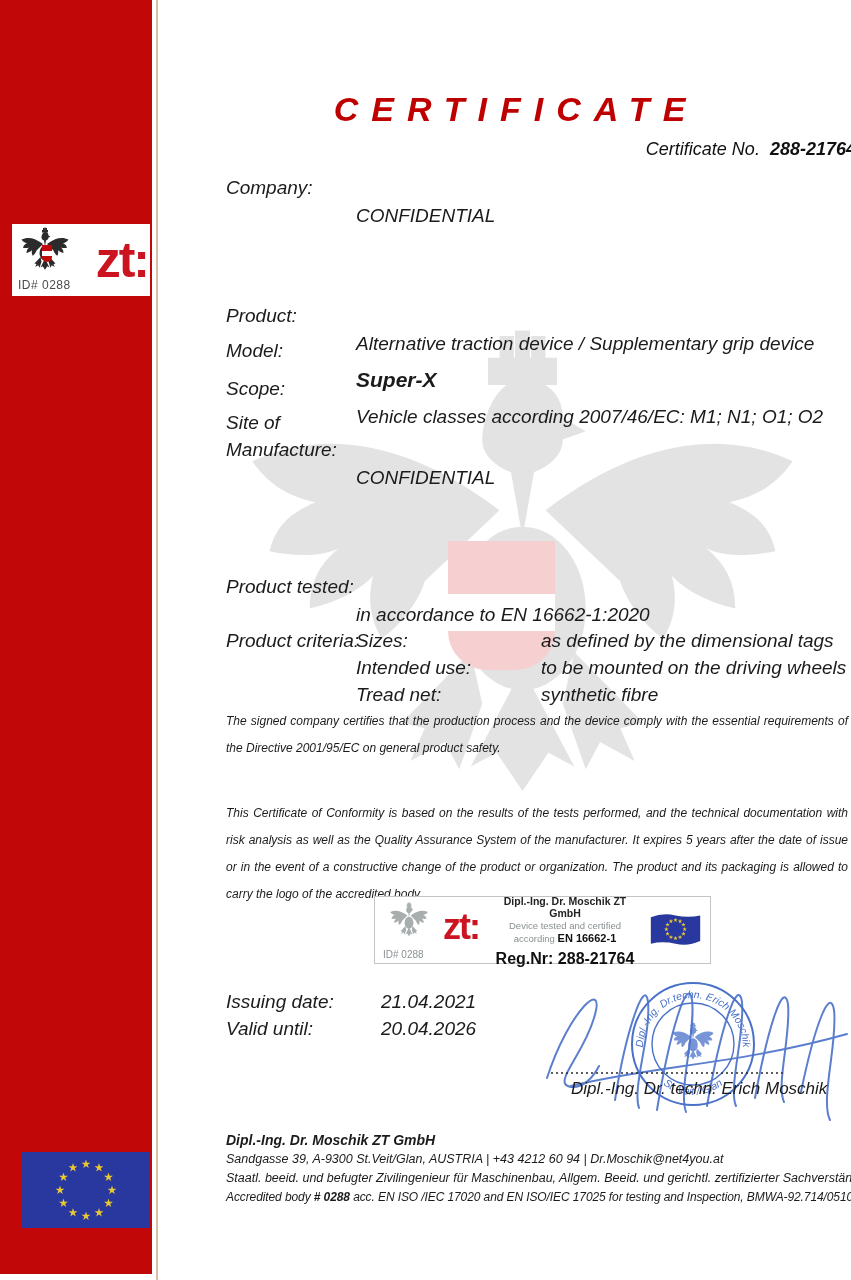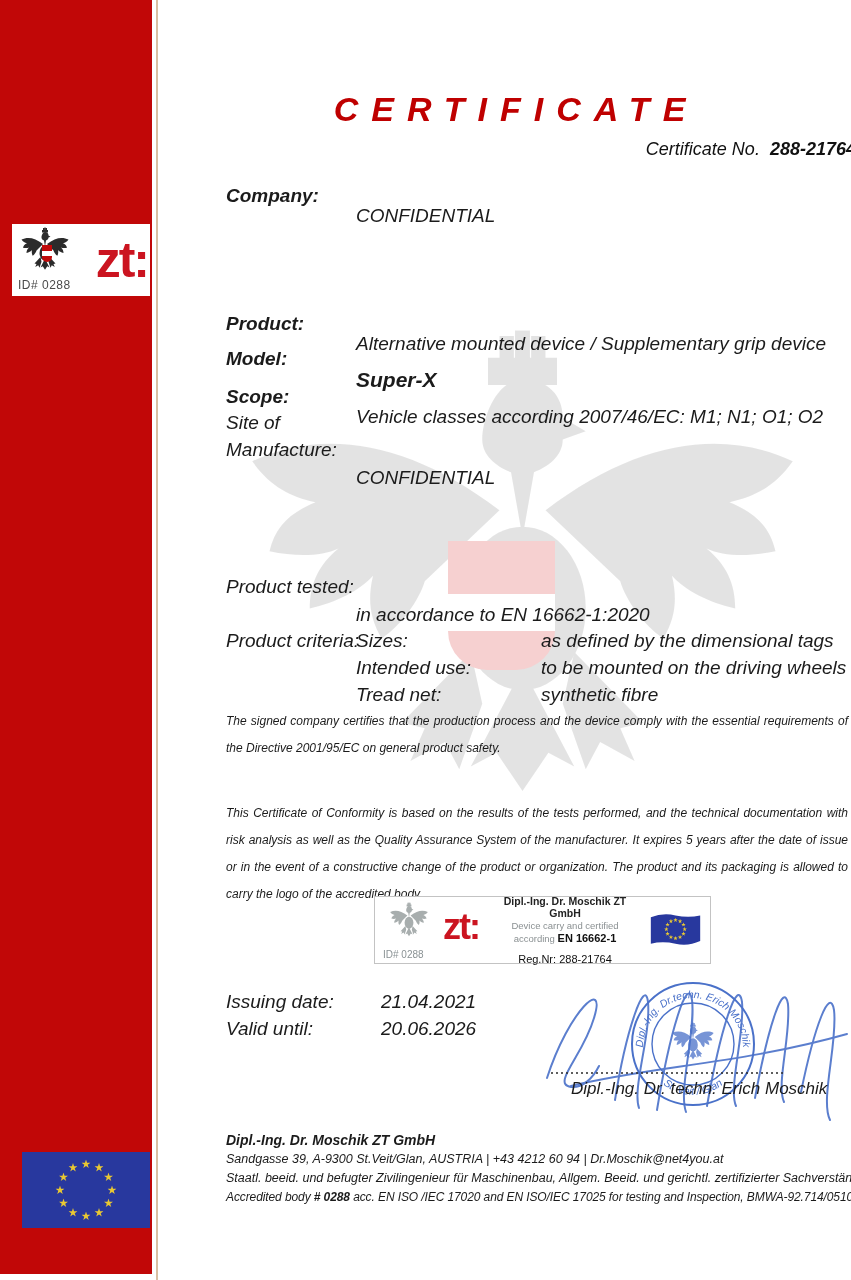--- a/index.html
+++ b/index.html
@@ -31,41 +31,41 @@
   .title{position:absolute;left:165px;top:90px;width:680px;text-align:center;
      font-size:34px;font-weight:bold;color:#bf0000;letter-spacing:13px;}
   .certno{position:absolute;left:165px;top:139px;width:680px;text-align:right;font-size:18px;color:#111;}
   .certno b{margin-left:5px;}
 
   .row{position:absolute;left:215px;width:640px;font-size:19px;}
   .row .lbl{position:absolute;left:0;}
   .row .val{position:absolute;left:130px;white-space:nowrap;margin-top:28px;}
   .row .cname{position:absolute;left:130px;}
   .row .cval{position:absolute;left:315px;white-space:nowrap;text-align:center;}
-  .bold{font-weight:bold;margin-top:8px;}
+  .bold{font-weight:normal;}
   .r-company{top:177px;} .r-product{top:305px;} .r-model{top:340px;} .r-scope{top:378px;}
   .r-site1{top:412px;} .r-site2{top:439px;} .r-tested{top:576px;}
   .r-crit1{top:630px;} .r-crit2{top:657px;} .r-crit3{top:684px;}
   .model-val{font-size:21px;font-weight:bold;}
 
   .para{position:absolute;left:215px;width:622px;font-size:12px;line-height:27px;text-align:justify;}
   .p1{top:708px;} .p2{top:768px;margin-top:32px;}
 
   
   .stampbox{position:absolute;left:363px;top:896px;width:337px;height:68px;background:#fff;
      border:1px solid #c3c3c3;display:flex;align-items:center;padding:0 8px;box-sizing:border-box;font-style:normal;}
   .sb-eaglecol{position:relative;width:58px;height:60px;flex:0 0 auto;}
   .sb-eaglecol .idnum{position:absolute;left:0;bottom:0;font-size:10px;color:#8a9294;}
   .sb-zt{font-size:36px;font-weight:bold;color:#cb1420;letter-spacing:-2px;margin:0 10px 6px 2px;}
   .sb-text{width:152px;text-align:center;line-height:12.5px;flex:0 0 auto;}
   .sb-l1{font-size:10.5px;font-weight:bold;color:#222;}
   .sb-l2{font-size:9.5px;color:#8a9092;}
   .sb-l3{font-size:9.5px;color:#8a9092;text-align:center;}
   .sb-l3 b{font-size:11px;color:#101010;}
-  .sb-l4{font-size:11px;font-weight:normal;color:#101010;margin-top:7px;}
+  .sb-l4{font-size:16px;font-weight:bold;color:#101010;margin-top:7px;}
   .sb-flag{margin-left:8px;}
 
   .r-issuing{top:991px;} .r-valid{top:1018px;}
   .date-val{position:absolute;left:155px;white-space:nowrap;}
 
   .sigblock{position:absolute;left:520px;top:968px;width:331px;height:160px;}
   .signame{position:absolute;left:560px;top:1079px;width:260px;font-size:17px;color:#1c1c1c;}
 
   .footer{position:absolute;left:215px;top:1130px;width:640px;color:#1b1b1b;}
   .f1{font-size:14px;font-weight:bold;line-height:20px;}
@@ -125,21 +125,21 @@
       <b>288-21764</b>
     </div>
 
     <div class="row r-company">
       <span class="lbl bold">Company:</span>
       <span class="val">CONFIDENTIAL</span>
     </div>
 
     <div class="row r-product">
       <span class="lbl bold">Product:</span>
-      <span class="val">Alternative mounted device / Supplementary grip device</span>
+      <span class="val">Alternative traction device / Supplementary grip device</span>
     </div>
 
     <div class="row r-model">
       <span class="lbl bold">Model:</span>
       <span class="val model-val">Super-X</span>
     </div>
 
     <div class="row r-scope">
       <span class="lbl bold">Scope:</span>
       <span class="val">Vehicle classes according 2007/46/EC: M1; N1; O1; O2</span>
@@ -178,21 +178,21 @@
     <div class="stampbox">
       <div class="sb-eaglecol">
         <svg width="44" height="40" viewBox="0 0 100 100" style="position:absolute;left:4px;top:2px;">
           <use href="#eagle" fill="#a8aeae"></use>
         </svg>
         <div class="idnum">ID# 0288</div>
       </div>
       <div class="sb-zt">zt:</div>
       <div class="sb-text">
         <div class="sb-l1">Dipl.-Ing. Dr. Moschik ZT GmbH</div>
-        <div class="sb-l2">Device carry and certified</div>
+        <div class="sb-l2">Device tested and certified</div>
         <div class="sb-l3"><span>according </span><b>EN 16662-1</b></div>
         <div class="sb-l4"><span>Reg.Nr:</span>&nbsp;<span>288-21764</span></div>
       </div>
       <svg class="sb-flag" width="58" height="40" viewBox="0 0 58 40">
         <path d="M2 6 Q 15 1 29 4 T 56 4 L 56 32 Q 43 38 29 35 T 2 35 Z" fill="#28389e"></path>
         <g fill="#e9c832">
           <use href="#star" x="26.5" y="6.5" width="5" height="5"></use>
             <use href="#star" x="31.5" y="7.8" width="5" height="5"></use>
           <use href="#star" x="35.2" y="11.5" width="5" height="5"></use>
             <use href="#star" x="36.5" y="16.5" width="5" height="5"></use>
@@ -207,21 +207,21 @@
         </g>
       </svg>
     </div>
 
     <div class="row r-issuing">
       <span class="lbl">Issuing date:</span>
       <span class="date-val">21.04.2021</span>
     </div>
     <div class="row r-valid">
       <span class="lbl">Valid until:</span>
-      <span class="date-val">20.06.2026</span>
+      <span class="date-val">20.04.2026</span>
     </div>
 
     <svg class="sigblock" viewBox="0 0 331 160">
       <g stroke="#4a71c9" fill="none" stroke-width="2" stroke-linecap="round" opacity="0.9">
         <path d="M16 110 C 38 42, 76 8, 63 50 C 52 88, 20 116, 40 119 C 52 120, 62 110, 68 98"></path>
         <path d="M84 132 C 95 62, 114 8, 117 34 C 120 68, 101 120, 108 140"></path>
         <path d="M126 142 C 139 62, 157 6, 161 32 C 165 64, 147 122, 155 144"></path>
         <path d="M176 138 C 190 58, 207 8, 211 34 C 214 66, 197 120, 205 138"></path>
         <path d="M224 130 C 238 54, 253 12, 257 36 C 260 68, 245 116, 253 134"></path>
         <path d="M270 124 C 284 56, 299 18, 303 42 C 307 74, 289 132, 299 152"></path>

